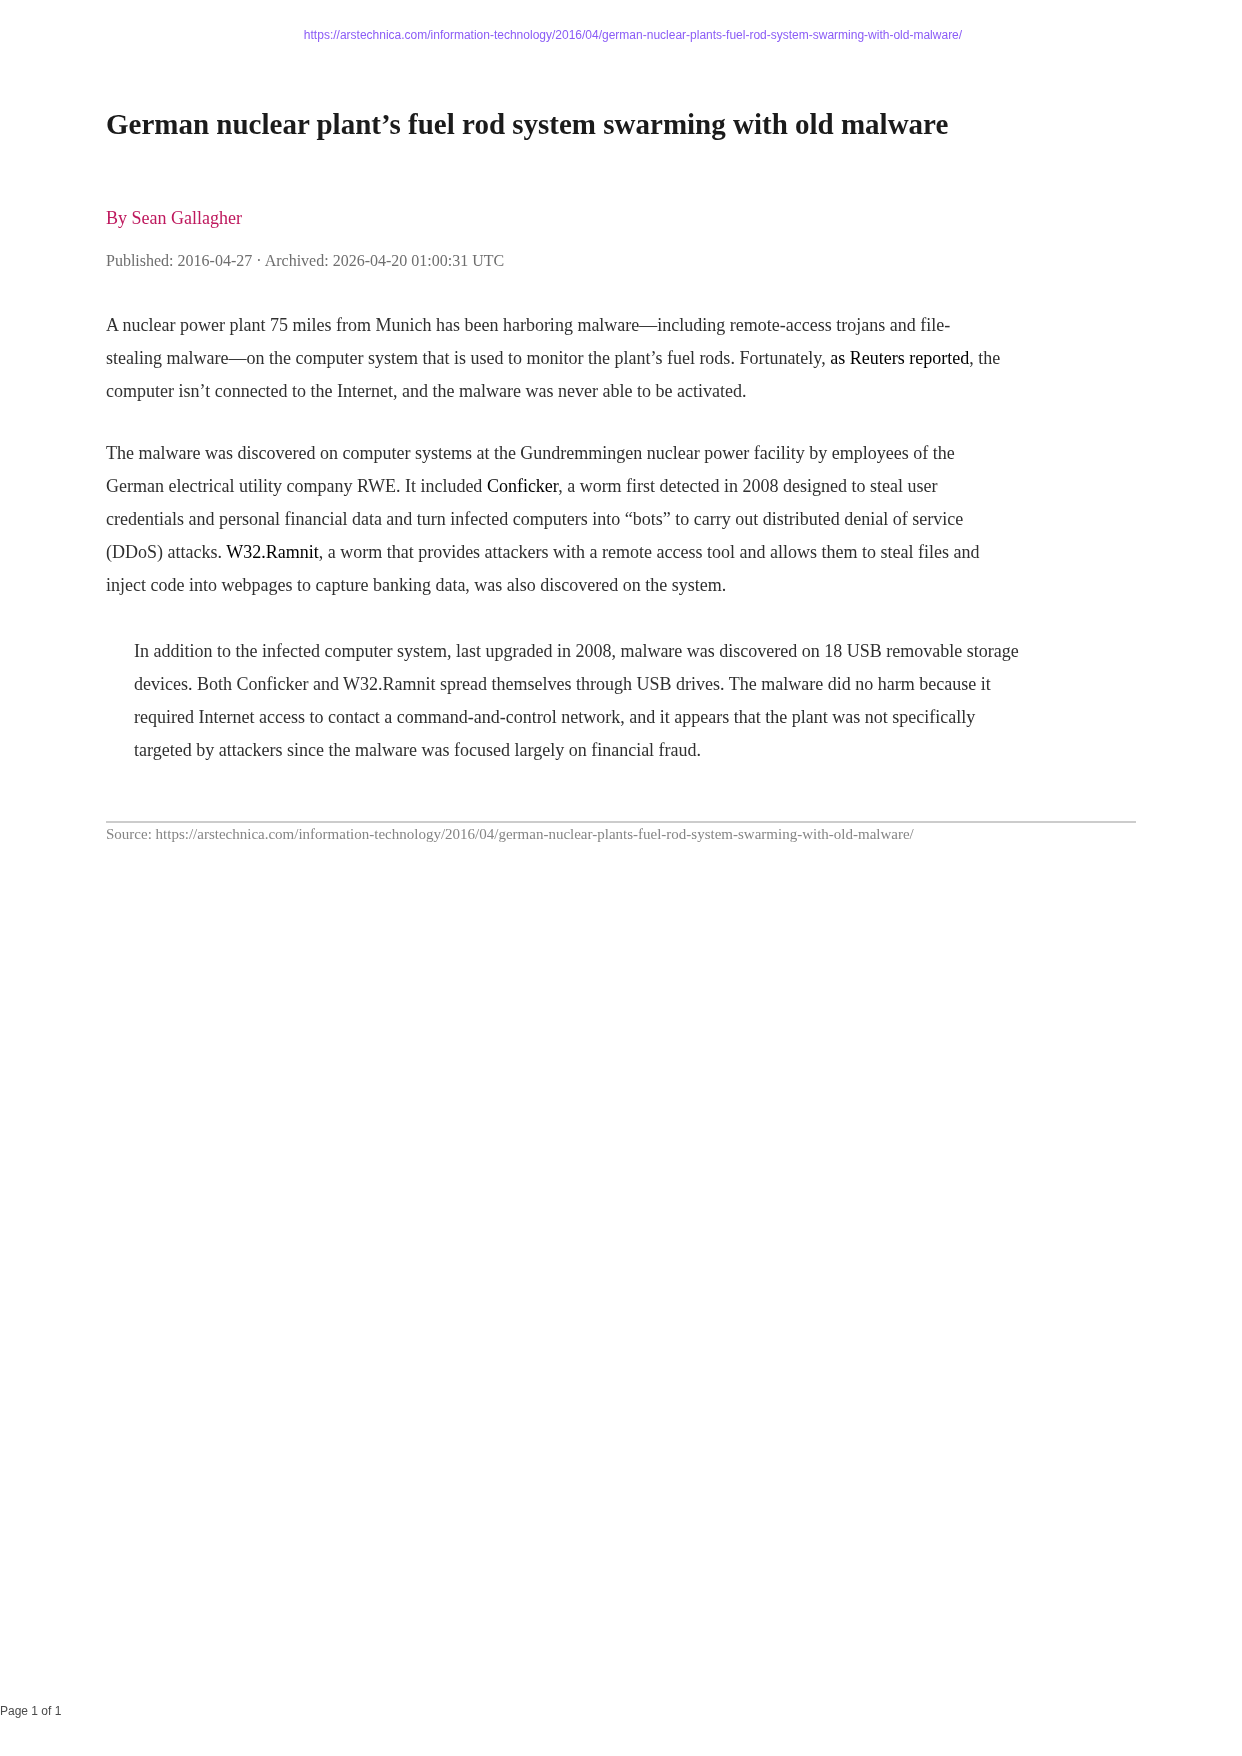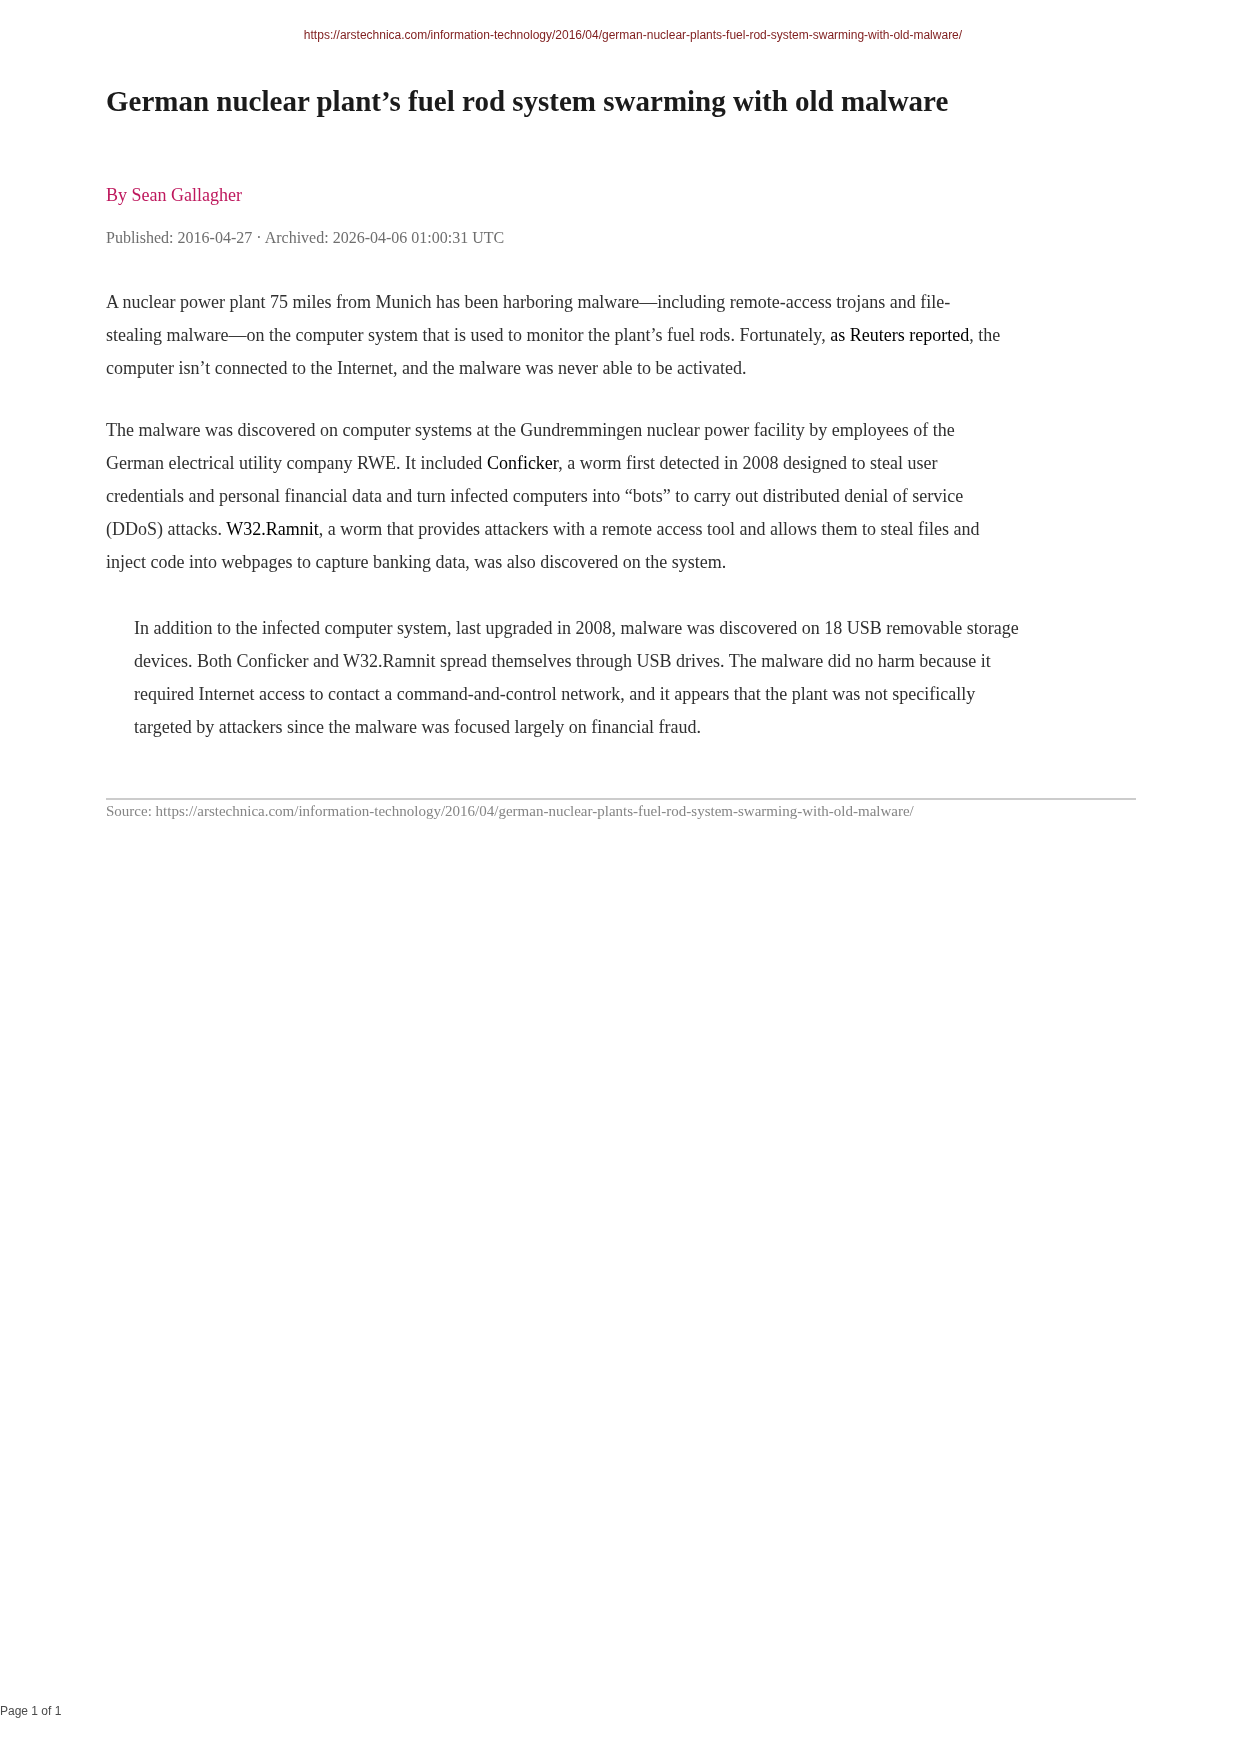--- a/index.html
+++ b/index.html
@@ -14,37 +14,37 @@
     font-family: "Liberation Serif", serif;
   }
   .doc-header {
     position: absolute;
     top: 28px;
     left: 0;
     right: 0;
     text-align: center;
     font-family: "Liberation Sans", sans-serif;
     font-size: 12px;
-    color: #7f1d1d;
+    color: #8b5cf6;
     padding-left: 24px;
   }
   .doc-footer {
     position: absolute;
     bottom: 38px;
     left: 0;
     right: 0;
     text-align: left;
     font-family: "Liberation Sans", sans-serif;
     font-size: 12px;
     color: #4a4a4a;
   }
   .content {
     width: 1030px;
     margin: 0 auto;
-    padding-top: 77px;
+    padding-top: 100px;
   }
   h1.article-title {
     margin: 0;
     max-width: 900px;
     font-family: "Liberation Serif", serif;
     font-weight: bold;
     font-size: 29px;
     line-height: 1.72;
     color: #1b1b1b;
   }
@@ -89,21 +89,21 @@
 <body>
 
 <div class="doc-header">https://arstechnica.com/information-technology/2016/04/german-nuclear-plants-fuel-rod-system-swarming-with-old-malware/</div>
 
 <div class="content">
 
   <h1 class="article-title">German nuclear plant’s fuel rod system swarming with old malware</h1>
 
   <div class="byline">By Sean Gallagher</div>
 
-  <div class="meta">Published: 2016-04-27 · Archived: 2026-04-06 01:00:31 UTC</div>
+  <div class="meta">Published: 2016-04-27 · Archived: 2026-04-20 01:00:31 UTC</div>
 
   <p class="body-para first"><span>A nuclear power plant 75 miles from Munich has been harboring malware—including remote-access trojans and file-stealing malware—on the computer system that is used to monitor the plant’s fuel rods. Fortunately, </span><a class="inline-link">as Reuters reported</a><span>, the computer isn’t connected to the Internet, and the malware was never able to be activated.</span></p>
 
   <p class="body-para"><span>The malware was discovered on computer systems at the Gundremmingen nuclear power facility by employees of the German electrical utility company RWE. It included </span><a class="inline-link">Conficker</a><span>, a worm first detected in 2008 designed to steal user credentials and personal financial data and turn infected computers into “bots” to carry out distributed denial of service (DDoS) attacks. </span><a class="inline-link">W32.Ramnit</a><span>, a worm that provides attackers with a remote access tool and allows them to steal files and inject code into webpages to capture banking data, was also discovered on the system.</span></p>
 
   <p class="body-para last"><span>In addition to the infected computer system, last upgraded in 2008, malware was discovered on 18 USB removable storage devices. Both Conficker and W32.Ramnit spread themselves through USB drives. The malware did no harm because it required Internet access to contact a command-and-control network, and it appears that the plant was not specifically targeted by attackers since the malware was focused largely on financial fraud.</span></p>
 
   <hr class="divider">
 
   <div class="source-line">Source: https://arstechnica.com/information-technology/2016/04/german-nuclear-plants-fuel-rod-system-swarming-with-old-malware/</div>

